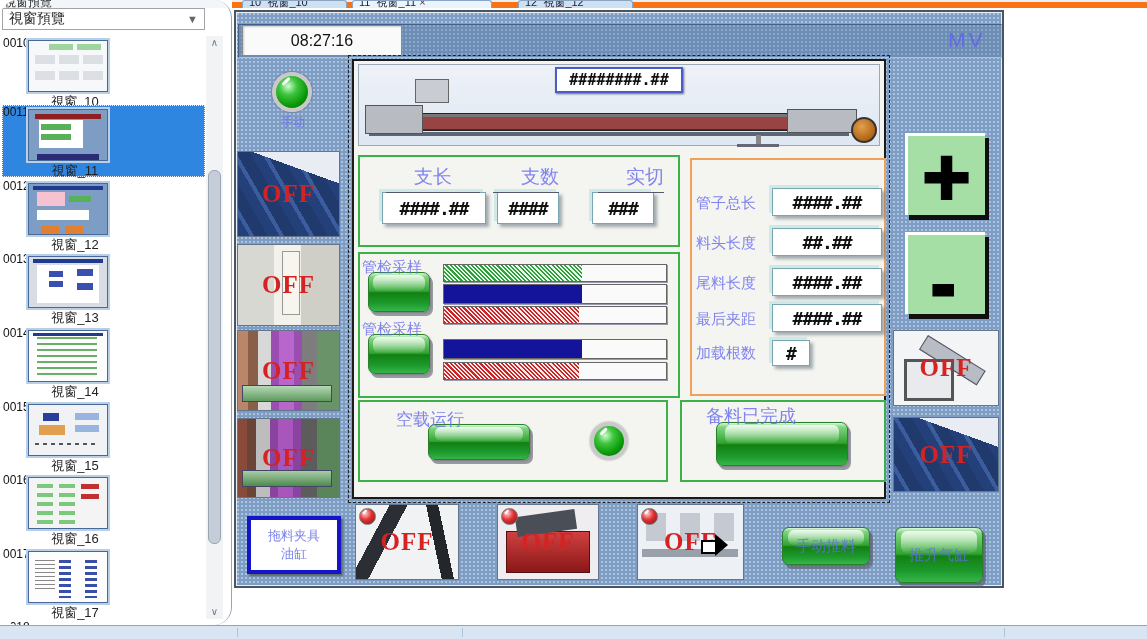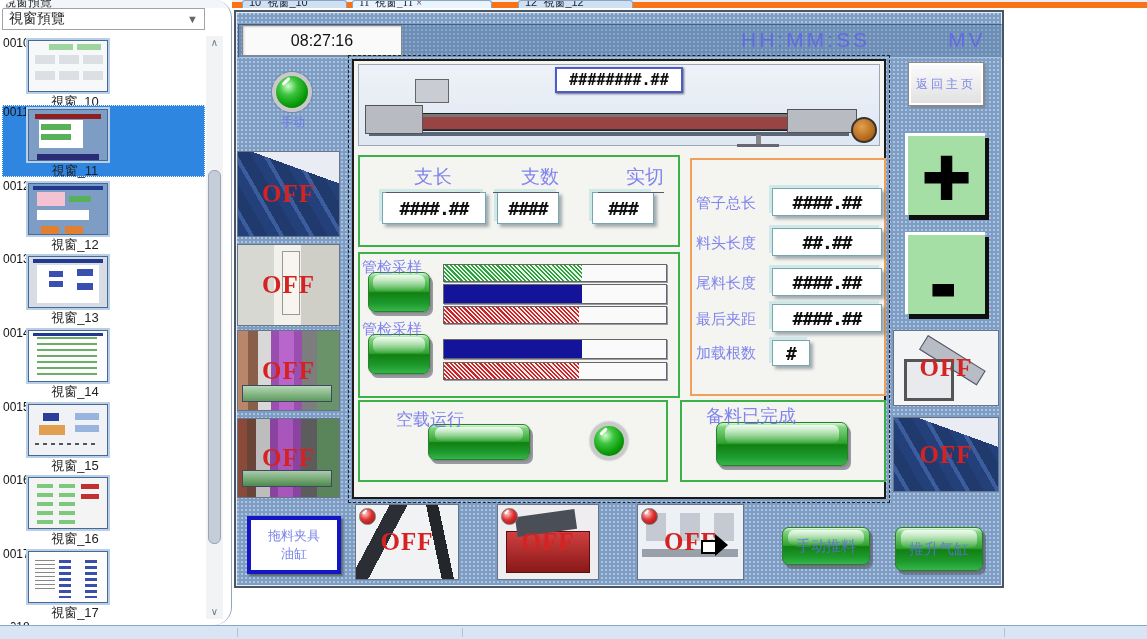--- a/index.html
+++ b/index.html
@@ -2,21 +2,21 @@
 <html><head>
 <meta charset="utf-8">
 <style>
   *{box-sizing:border-box;margin:0;padding:0;}
   html,body{background:#fff;}
   #stage{position:relative;width:1147px;height:639px;background:#fff;font-family:"Liberation Sans",sans-serif;overflow:hidden;}
 
   
   .tabstrip{position:absolute;left:232px;top:0;right:0;height:8px;background:#e9eff7;border-bottom:6px solid #f97316;}
   .tab{position:absolute;top:0;height:8px;overflow:hidden;background:#cfe0f2;border:1px solid #8aa4c4;border-bottom:none;border-radius:3px 3px 0 0;font-size:11px;color:#223;}
-  .tab.active{background:#eaf4fd;font-family:Liberation Serif, serif;}
+  .tab.active{background:#eaf4fd;}
   .tab .tlbl{display:block;margin-top:-6px;white-space:nowrap;padding:0 6px;}
   .tab .tclose{color:#533;}
 
   
   .sidebar{position:absolute;left:0;top:0;width:232px;height:625px;background:#fff;border-right:1px solid #90a6bf;overflow:hidden;border-radius:18px;}
   .sb-top{position:absolute;left:0;top:0;width:100%;height:8px;background:#f2f5f9;overflow:hidden;font-size:12px;color:#222;}
   .sb-top span{display:block;margin-top:-6px;padding-left:4px;}
   .sb-header{position:absolute;left:2px;top:8px;width:203px;height:22px;background:#fff;border:1px solid #a3a3a3;font-size:14px;color:#222;display:flex;align-items:center;padding:0 6px;}
   .sb-header .chev{margin-left:auto;color:#666;font-size:11px;}
   .srow{position:absolute;left:2px;width:203px;height:72px;}
@@ -208,21 +208,20 @@
       <div class="schev down">∨</div>
     </div>
   </div>
 
   <div class="canvas"></div>
 
   <div class="hbar"></div>
   <div class="clock">
       <span>08:27:16</span>
     </div>
-  <span class="fmt-lbl" style="left:741px;top:28px;">HH:MM:SS</span>
   <span class="fmt-lbl" style="left:948px;top:28px;">MV</span>
 
   <div class="panel"></div>
 
   <div class="machine">
     <div class="m-bracket"></div>
     <div class="m-beam"></div>
     <div class="m-rail"></div>
     <div class="m-endL"></div>
     <div class="m-endR"></div>
@@ -311,27 +310,24 @@
       <span class="off">OFF</span>
     </div>
   <div class="mimg v-grayarrow" style="left:637px;top:504px;width:107px;height:76px;">
       <span class="rled"></span>
       <span class="off">OFF</span>
       <span class="arrow-ic"></span>
     </div>
   <div class="gbtn" style="left:782px;top:527px;width:88px;height:38px;">
       <span class="blbl">手动推料</span>
     </div>
-  <div class="gbtn" style="left:895px;top:527px;width:88px;height:44px;">
+  <div class="gbtn" style="left:895px;top:527px;width:88px;height:56px;">
       <span class="blbl">推升气缸</span>
     </div>
 
-  <div class="home-btn">
-      <span>返回主页</span>
-    </div>
   <div class="pm-btn pm-plus">
       <span>+</span>
     </div>
   <div class="pm-btn pm-minus">
       <span>-</span>
     </div>
   <div class="mimg v-grayarm" style="left:893px;top:330px;width:106px;height:76px;">
       <span class="off">OFF</span>
     </div>
   <div class="mimg v-blue" style="left:893px;top:417px;width:106px;height:75px;">

